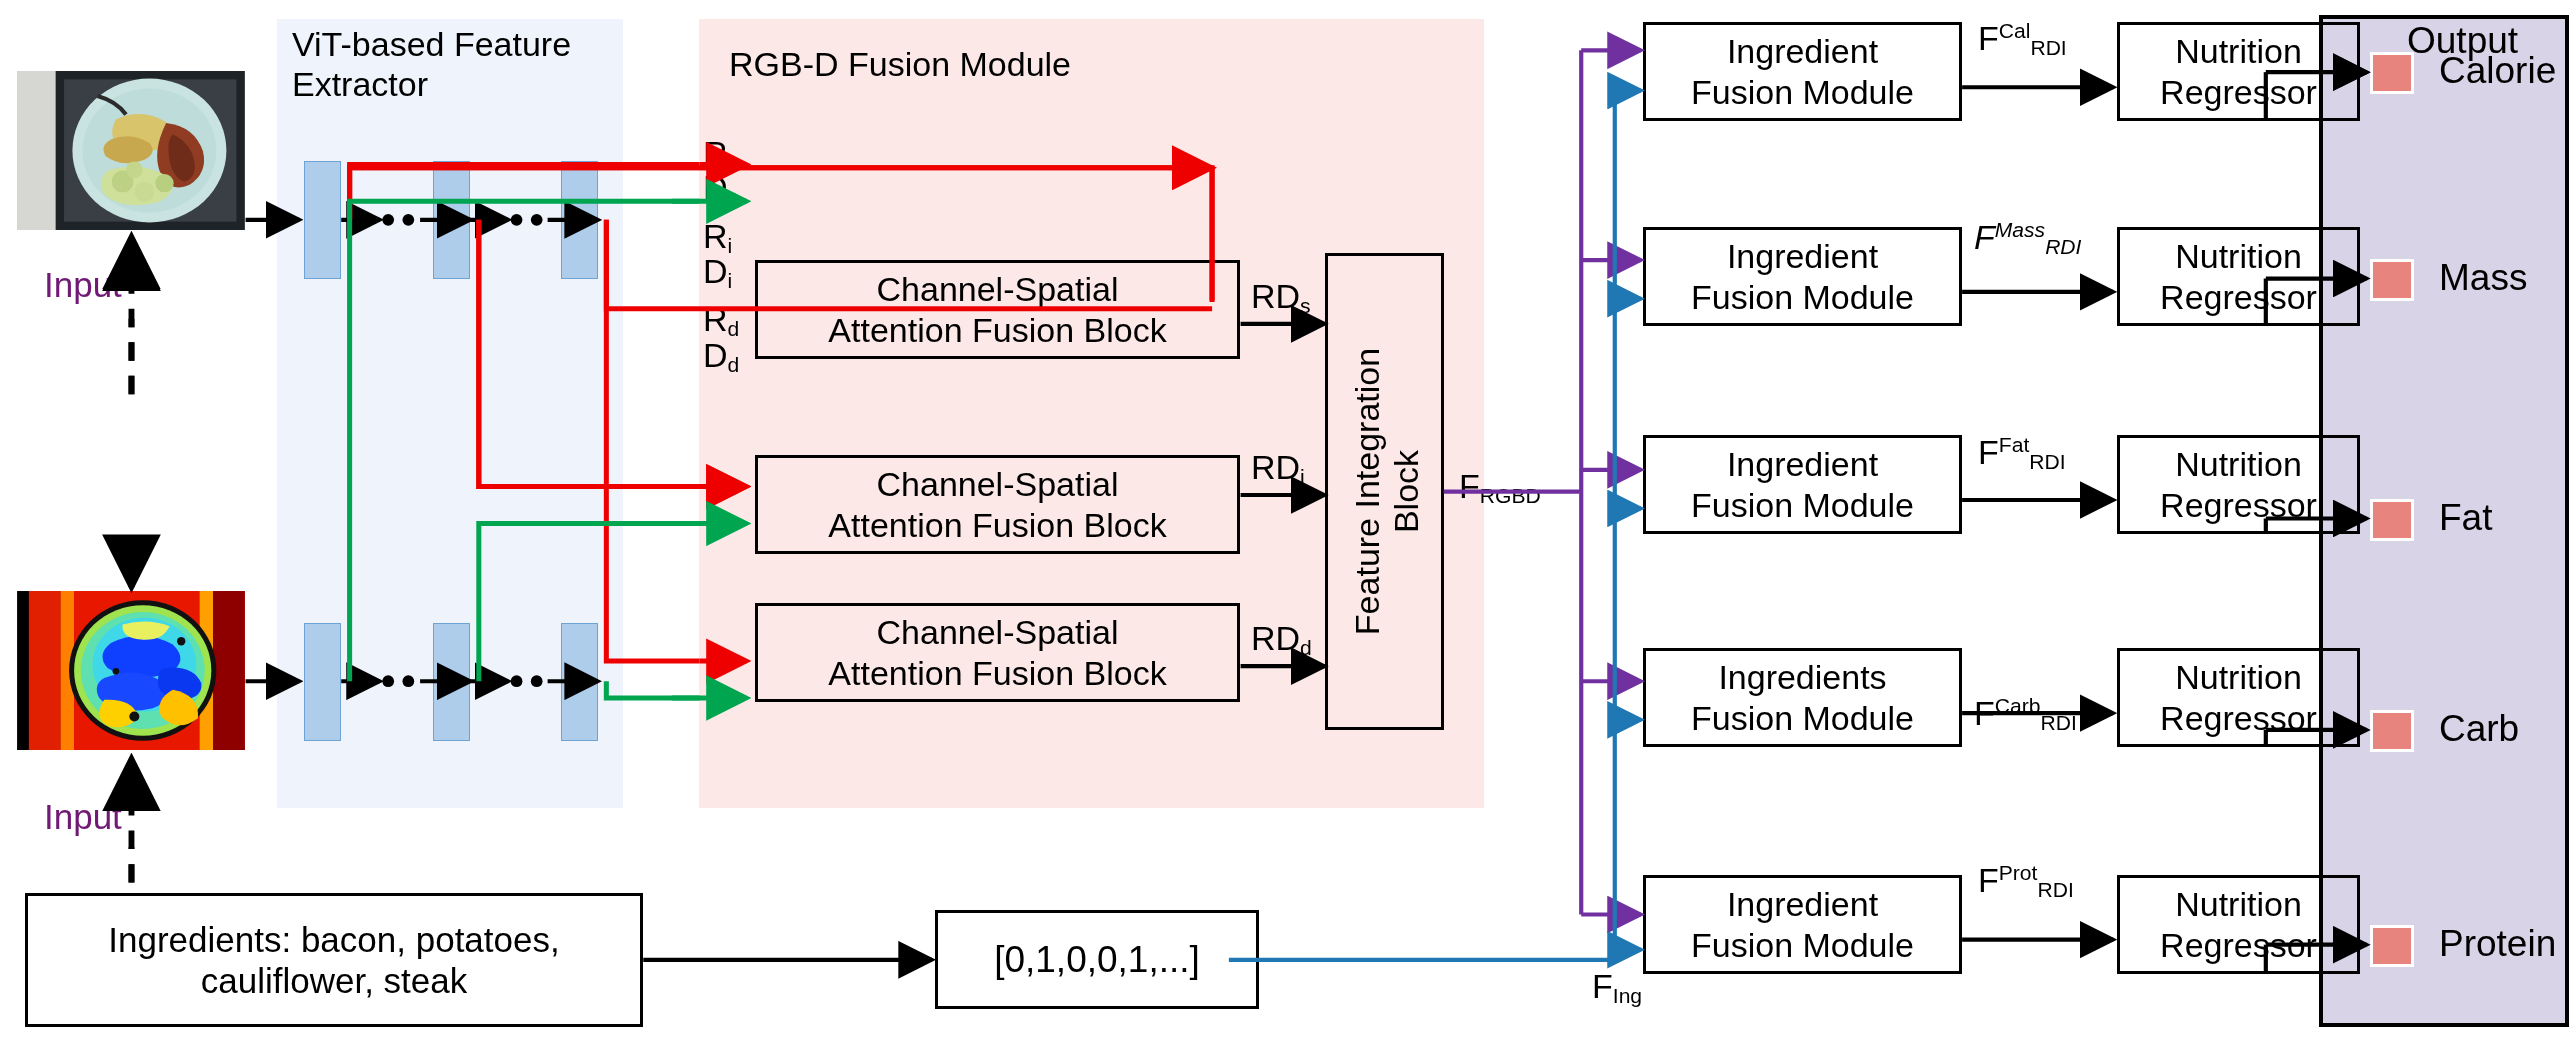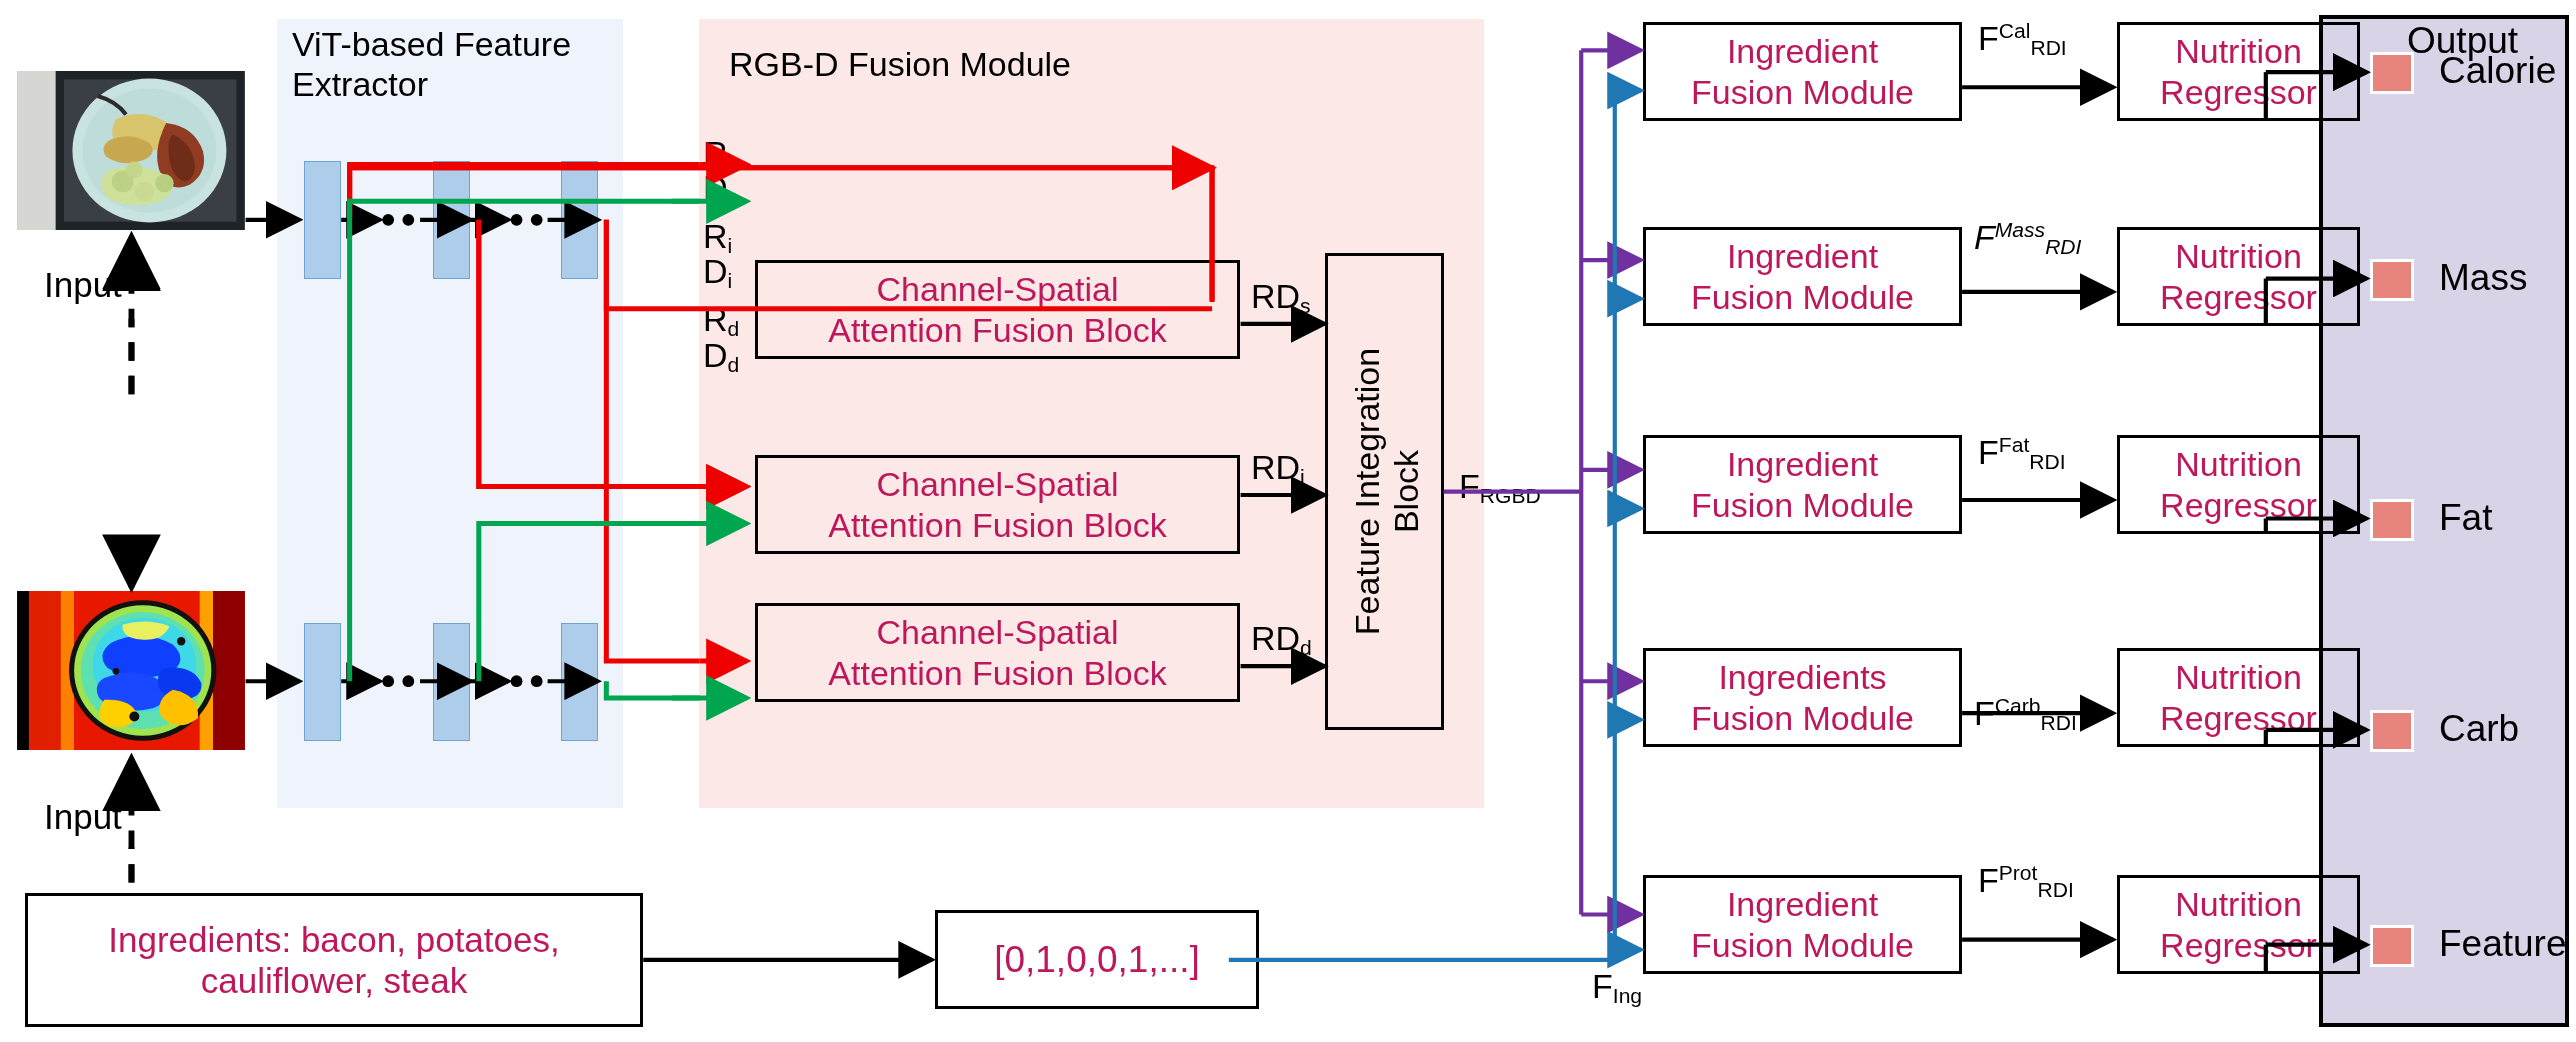--- a/index.html
+++ b/index.html
@@ -9,40 +9,40 @@
 
   .panel{position:absolute;}
   .panel-vit{background:#eef3fc;}
   .panel-fusion{background:#fbe8e7;}
   .panel-output{background:#d8d3e6;border:4.2px solid #000;box-sizing:border-box;}
 
   .ptitle{position:absolute;font-size:34px;line-height:40px;color:#000;}
 
   .box{position:absolute;border:3.4px solid #000;background:#fff;box-sizing:border-box;
        display:flex;align-items:center;justify-content:center;text-align:center;
-       font-size:34px;line-height:1.18;color:#be185d;}
+       font-size:34px;line-height:1.18;color:#000000;}
   .box.clear{background:transparent;}
 
   .vitblk{position:absolute;background:#aecdea;border:1.7px solid #6fa3d4;box-sizing:border-box;}
 
   .lbl{position:absolute;font-size:34px;color:#000;white-space:nowrap;}
   .sub{font-size:0.62em;vertical-align:-0.22em;}
   .sup{font-size:0.62em;vertical-align:0.55em;}
 
   .fib{position:absolute;border:3.4px solid #000;box-sizing:border-box;background:transparent;}
   .fib-txt{position:absolute;transform-origin:0 0;transform:rotate(-90deg);
            font-size:34px;line-height:1.15;white-space:nowrap;text-align:center;color:#000;}
 
   .swatch{position:absolute;background:#e8847e;border:3.4px solid #fff;box-sizing:border-box;}
   .outlbl{position:absolute;font-size:37px;color:#000;white-space:nowrap;}
 
   svg.wires{position:absolute;left:0;top:0;width:2576px;height:1042px;pointer-events:none;}
 
   .photo{position:absolute;border:0;overflow:hidden;}
-  .imgtxt{position:absolute;font-size:35px;color:#000000;}
+  .imgtxt{position:absolute;font-size:35px;color:#701a75;}
 </style>
 </head>
 <body>
 
 <div id="root">
 
   <div class="panel panel-vit" style="left:277px;top:18.5px;width:346px;height:789px;"></div>
   <div class="panel panel-fusion" style="left:699px;top:18.5px;width:785px;height:789px;"></div>
   <div class="panel panel-output" style="left:2319px;top:15px;width:250px;height:1012px;"></div>
 
@@ -193,21 +193,21 @@
 
   <div class="box clear" style="left:1643px;top:875px;width:319px;height:99px;">
     <div><span>Ingredient</span><br><span>Fusion Module</span></div>
     </div>
   <div class="lbl" style="left:1978px;top:861px;">
     <span>F</span><span class="sup">Prot</span><span class="sub">RDI</span></div>
   <div class="box clear" style="left:2117px;top:875px;width:243px;height:99px;">
     <div><span>Nutrition</span><br><span>Regressor</span></div>
     </div>
   <div class="swatch" style="left:2370px;top:925px;width:44px;height:42px;"></div>
-  <div class="outlbl" style="left:2439px;top:923px;">Feature</div>
+  <div class="outlbl" style="left:2439px;top:923px;">Protein</div>
 
   <div class="box clear" style="left:25px;top:893px;width:618px;height:134px;">
     <div style="font-size:35px;"><span>Ingredients: bacon, potatoes,</span><br><span>cauliflower, steak</span></div>
   </div>
   <div class="box clear" style="left:935px;top:910px;width:324px;height:99px;text-align:right;">
     <div style="font-size:37px;">[0,1,0,0,1,...]</div>
   </div>
   <div class="lbl" style="left:1561px;top:967px;margin-left:31px;">
     <span>F</span><span class="sub">Ing</span></div>
 

